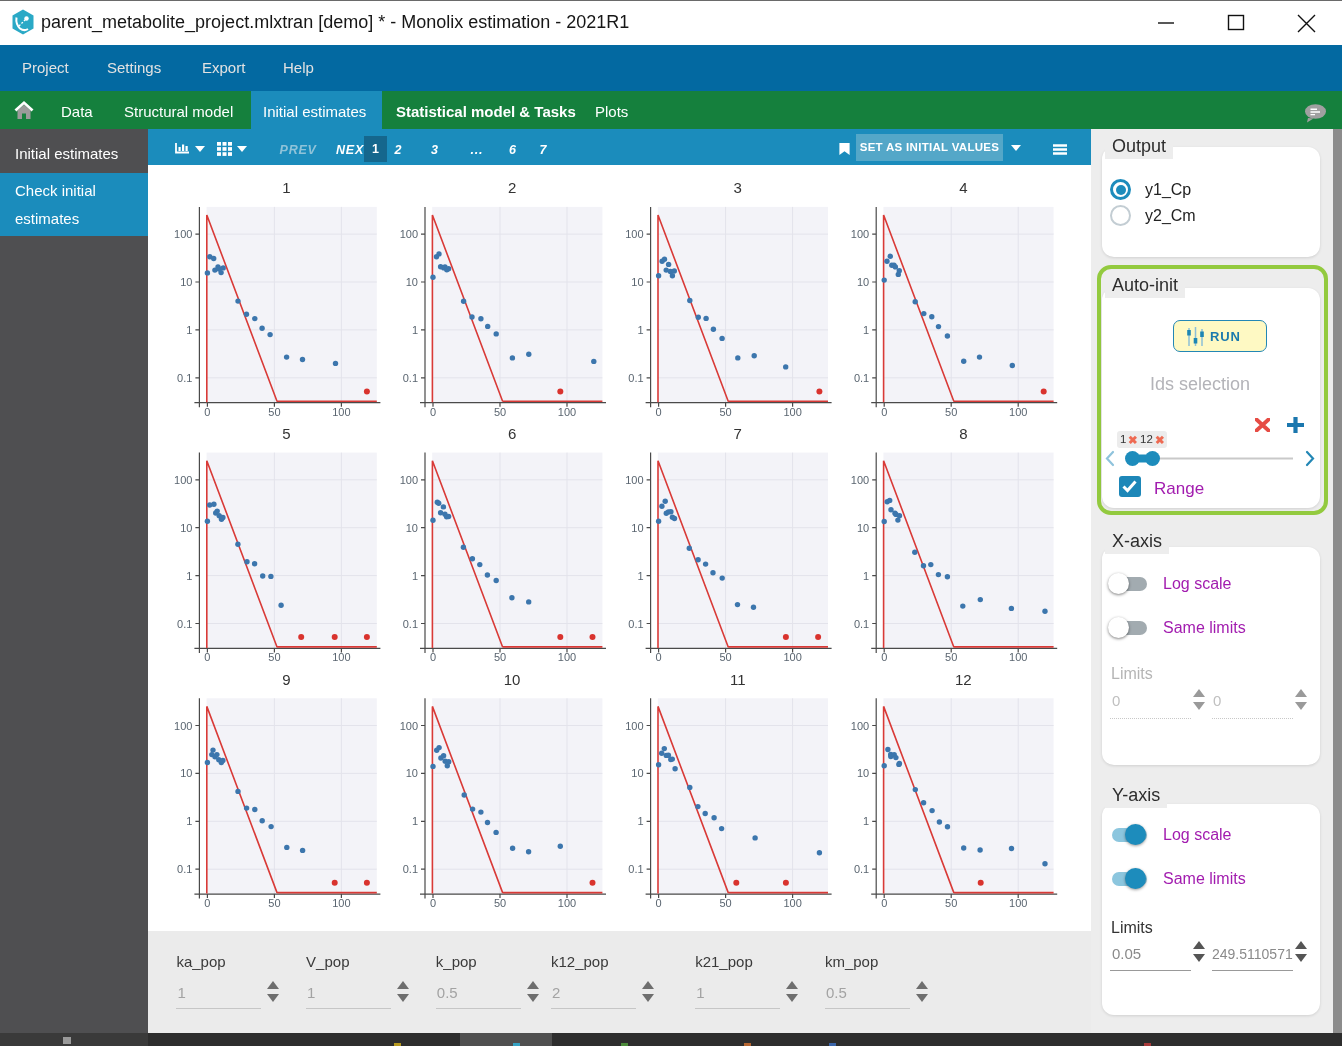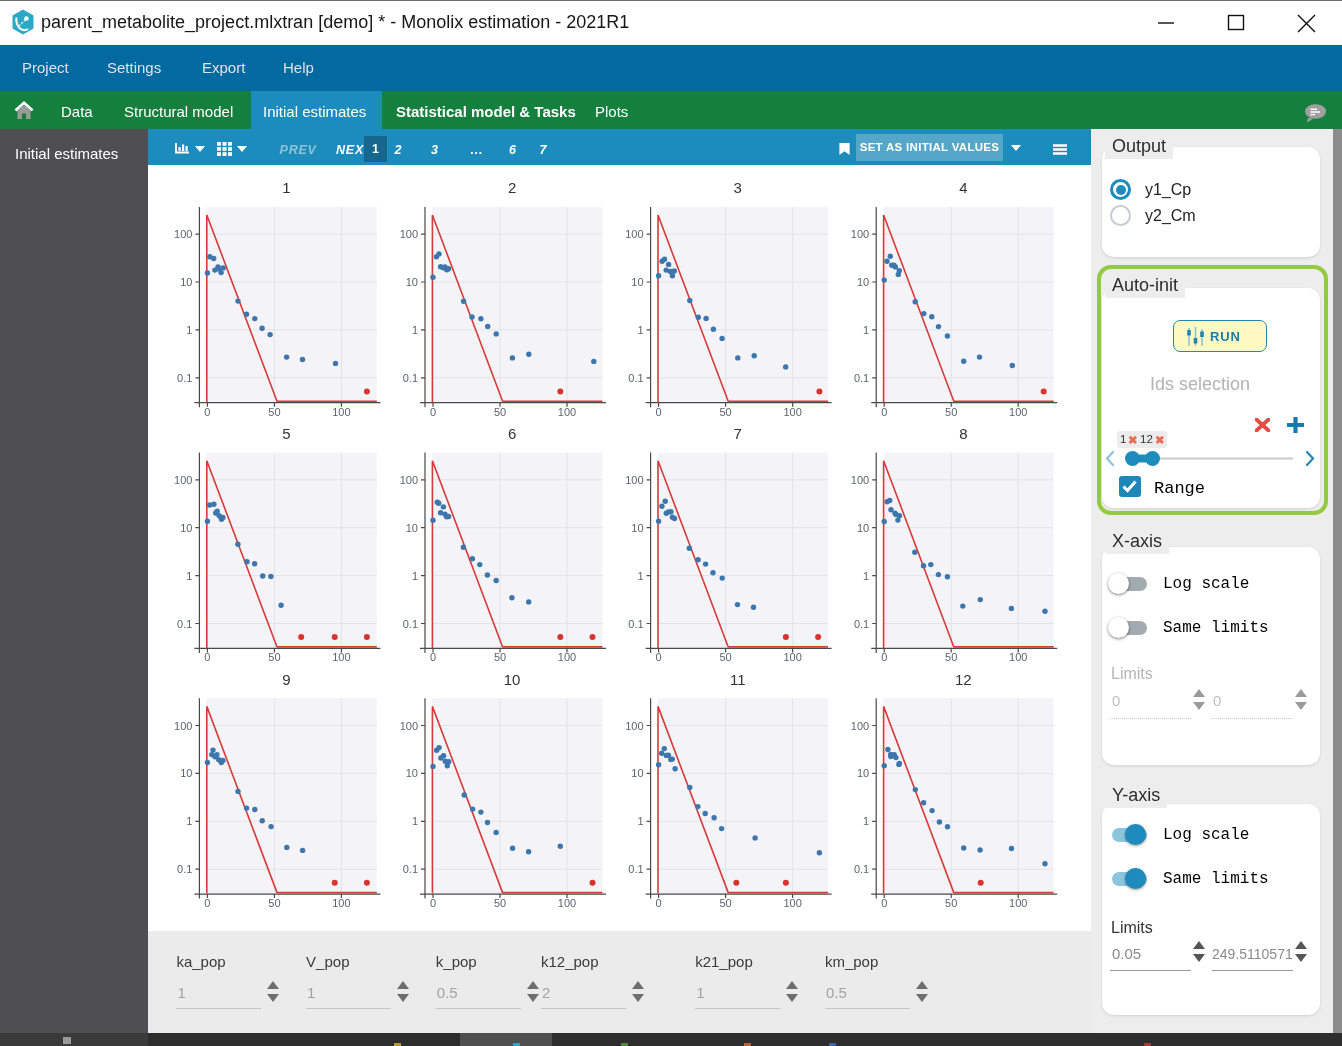--- a/index.html
+++ b/index.html
@@ -36,21 +36,21 @@
 .rlabel{position:absolute;font-size:16px;color:#222;}
 .greenbox{position:absolute;left:5.5px;top:135.5px;width:231.5px;height:250px;border:4.5px solid #93ca3f;border-radius:14px;}
 .runbtn{position:absolute;left:82px;top:191px;width:94px;height:31.5px;border:1.5px solid #2387b5;border-radius:7px;background:#fef9c3;}
 .runtxt{position:absolute;left:36px;top:8px;font-size:13px;font-weight:bold;color:#1c7aad;letter-spacing:0.8px;}
 .idssel{position:absolute;left:0;width:218px;text-align:center;font-size:18px;color:#b3b3b8;}
 .tag{position:absolute;left:26px;top:302px;width:50px;height:17px;background:#ececec;border-radius:3px;font-size:11.5px;color:#333;}
 .toggle-off-track{position:absolute;width:35px;height:14px;border-radius:7px;background:#a2abb0;}
 .toggle-off-knob{position:absolute;width:21px;height:21px;border-radius:50%;background:#fff;box-shadow:0 1px 3px rgba(0,0,0,0.5);}
 .toggle-on-track{position:absolute;width:35px;height:14px;border-radius:7px;background:#8cc6de;}
 .toggle-on-knob{position:absolute;width:21px;height:21px;border-radius:50%;background:#1d8cbc;box-shadow:0 1px 3px rgba(0,0,0,0.4);}
-.tlabel{position:absolute;font-size:16px;color:#000000;font-family:Liberation Mono, monospace;}
+.tlabel{position:absolute;font-size:16px;color:#a21caf;}
 .limlabel{position:absolute;left:20px;font-size:16px;}
 .numin{position:absolute;font-size:15px;}
 .inline{position:absolute;width:81px;}
 .taskbar{left:0;top:1033px;width:1342px;height:13px;background:#2d2d2d;}
 </style></head><body>
 <div class="abs titlebar"></div>
 <svg class="abs" style="left:11px;top:9px" width="24" height="26" viewBox="0 0 24 26">
 <polygon points="12,0.5 22.5,6.5 22.5,19.5 12,25.5 1.5,19.5 1.5,6.5" fill="#2aa9c6"></polygon>
 <path d="M5.5 8.5 Q4.5 15 9 19.5 Q13 22.5 17 20" stroke="#fff" stroke-width="2" fill="none"></path>
 <path d="M8 17 L14.5 10.5" stroke="#fff" stroke-width="1.3" fill="none" stroke-dasharray="2 1.5"></path>
@@ -80,20 +80,24 @@
 <span class="tb" style="left:396px;font-weight:bold">Statistical model &amp; Tasks</span>
 <span class="tb" style="left:595px">Plots</span>
 <svg class="abs" style="left:1304px;top:13px" width="24" height="19" viewBox="0 0 24 19">
 <ellipse cx="11.5" cy="7.5" rx="10.5" ry="7.3" fill="#a0a0a0"></ellipse>
 <path d="M4 14 L3 18.5 L9.5 14.5 Z" fill="#a0a0a0"></path>
 <path d="M6.5 5.2 H13 M6.5 8 H16 M6.5 10.6 H11" stroke="#fff" stroke-width="1.4"></path>
 </svg>
 </div>
 <div class="abs sidebar">
 <div class="abs sideitem1">Initial estimates</div>
+<div class="abs sidesel">
+      <div style="top:9px">Check initial</div>
+      <div style="top:37px">estimates</div>
+    </div>
 </div>
 <div class="abs toolbar">
     <svg class="abs" style="left:27px;top:14px" width="14" height="11" viewBox="0 0 14 11">
 <path d="M1 0 V9.5 H14" stroke="#fff" stroke-width="1.8" fill="none"></path>
 <rect x="3.5" y="4" width="2.2" height="4" fill="#fff"></rect>
       <rect x="7" y="1.5" width="2.2" height="6.5" fill="#fff"></rect>
       <rect x="10.5" y="3" width="2.2" height="5" fill="#fff"></rect>
 </svg>
     <svg class="abs" style="left:47px;top:17px" width="10" height="6" viewBox="0 0 10 6">
       <path d="M0 0 H10 L5 6 Z" fill="#fff"></path>
@@ -501,21 +505,21 @@
       <div class="spin-up" style="left:91px;top:50px;border-bottom-width:8px;border-left-width:6px;border-right-width:6px;"></div>
       <div class="spin-dn" style="left:91px;top:63px;border-top-width:8px;border-left-width:6px;border-right-width:6px;"></div>
     </div>
     <div class="pcol" style="left:287.8px">
       <div class="plabel">k_pop</div>
       <div class="pval">0.5</div>
       <div class="pline"></div>
       <div class="spin-up" style="left:91px;top:50px;border-bottom-width:8px;border-left-width:6px;border-right-width:6px;"></div>
       <div class="spin-dn" style="left:91px;top:63px;border-top-width:8px;border-left-width:6px;border-right-width:6px;"></div>
     </div>
-    <div class="pcol" style="left:393px">
+    <div class="pcol" style="left:403px">
       <div class="plabel">k12_pop</div>
       <div class="pval">2</div>
       <div class="pline"></div>
       <div class="spin-up" style="left:91px;top:50px;border-bottom-width:8px;border-left-width:6px;border-right-width:6px;"></div>
       <div class="spin-dn" style="left:91px;top:63px;border-top-width:8px;border-left-width:6px;border-right-width:6px;"></div>
     </div>
     <div class="pcol" style="left:547.2px">
       <div class="plabel">k21_pop</div>
       <div class="pval">1</div>
       <div class="pline"></div>

